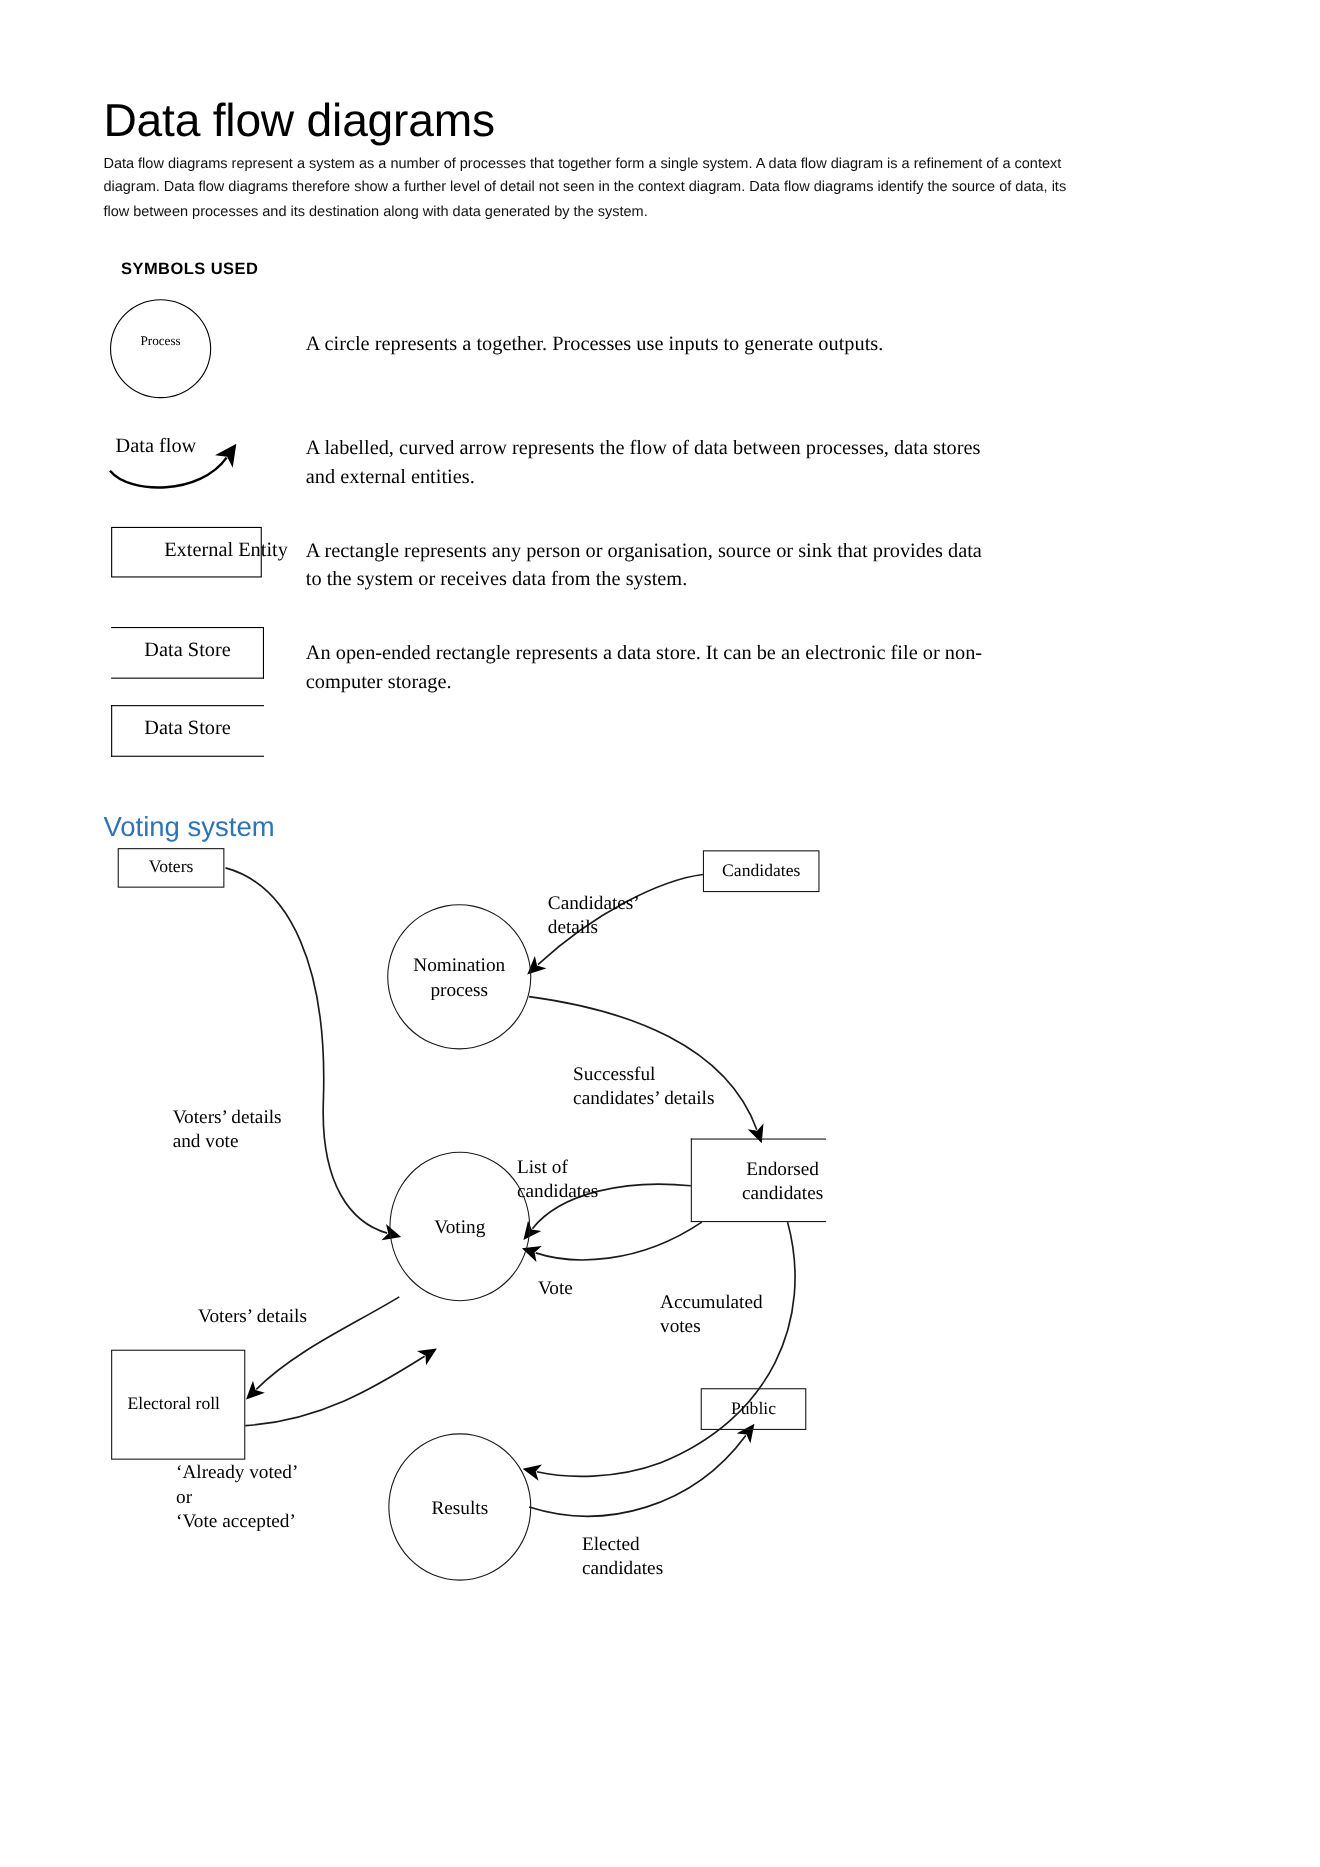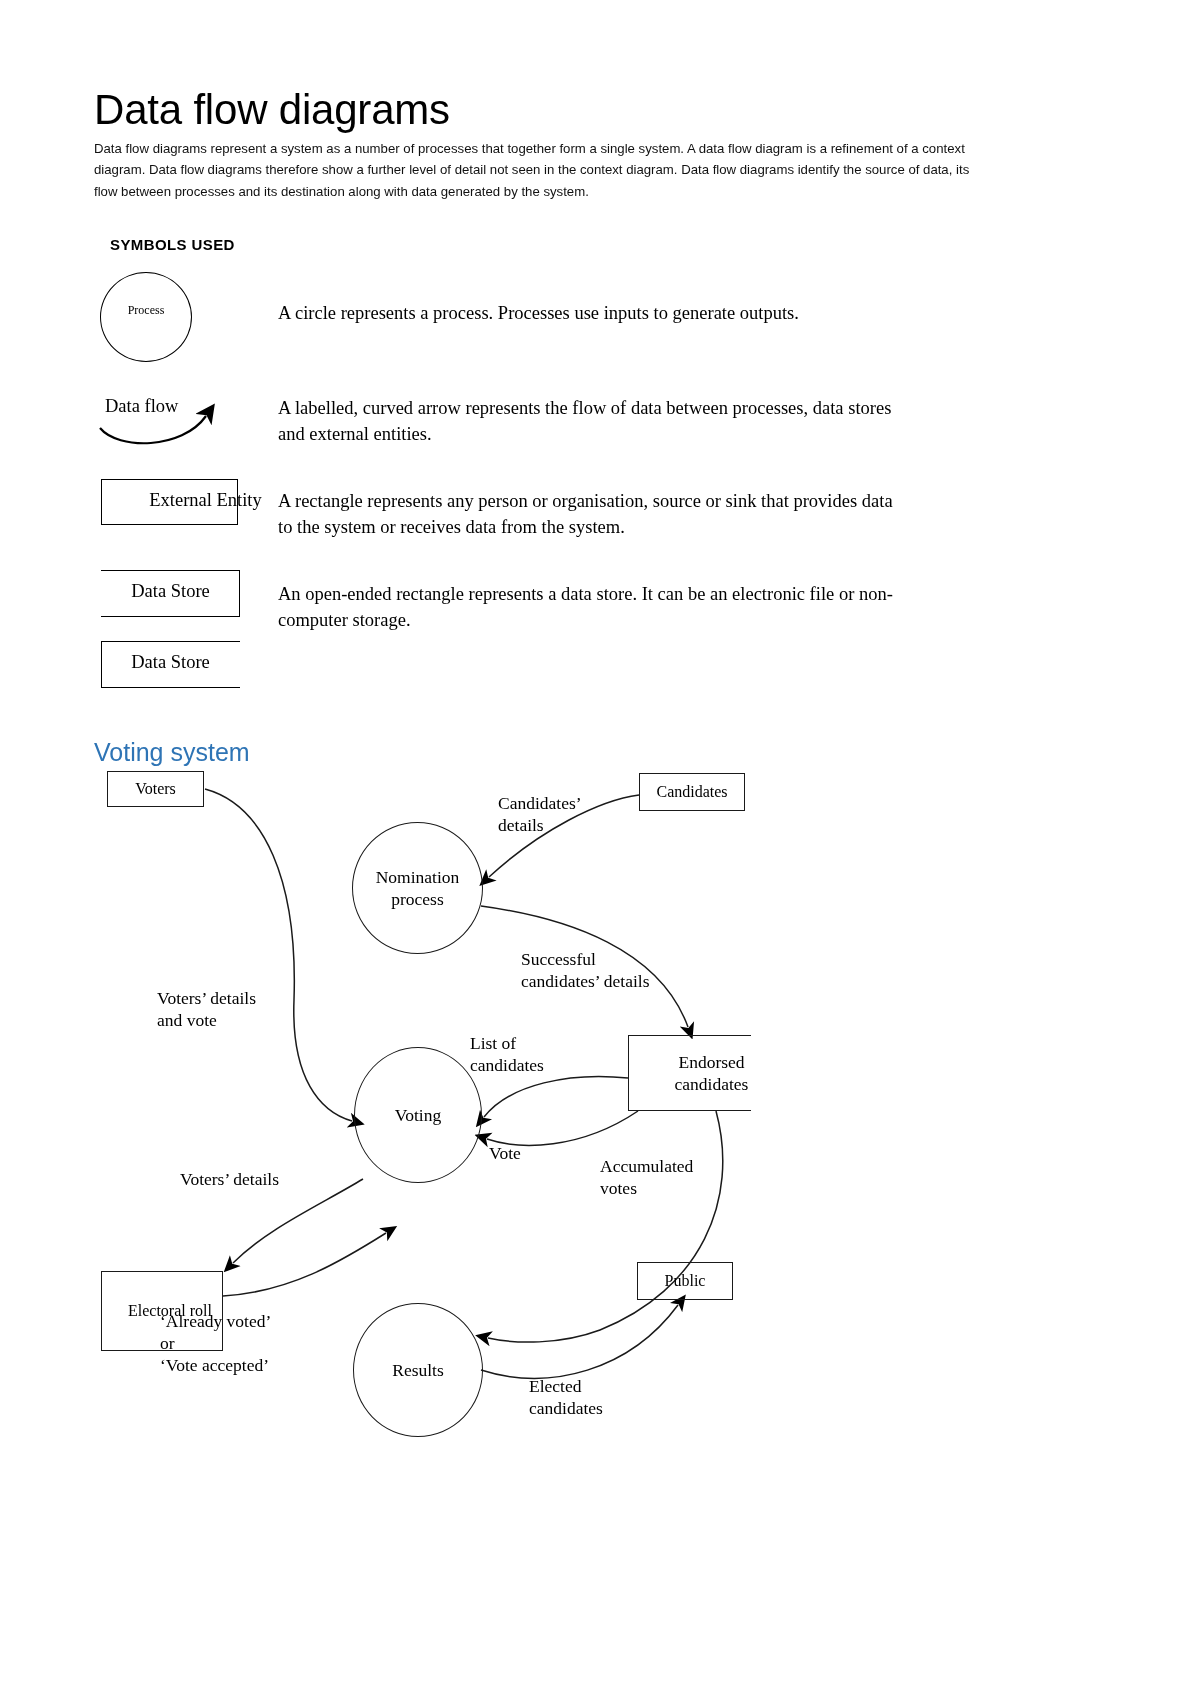--- a/index.html
+++ b/index.html
@@ -243,29 +243,30 @@
     color: #000;
   }
 
   .flow-label {
     position: absolute;
     font-family: "Liberation Serif", serif;
     font-size: 17.5px;
     line-height: 1.26;
     color: #000;
     white-space: pre-line;
+    margin-top: 17px;
   }
 
   #node-voters            { left: 107px; top: 771px;  width: 97px;  height: 36px; }
   #node-candidates        { left: 639px; top: 773px;  width: 106px; height: 38px; }
   #node-nomination        { left: 352px; top: 822px;  width: 131px; height: 132px; }
   #node-endorsed          { left: 628px; top: 1035px; width: 123px; height: 76px; }
   #node-voting            { left: 354px; top: 1047px; width: 128px; height: 136px; }
-  #node-electoral         { left: 101px; top: 1227px; width: 122px; height: 80px;
-                            justify-content: flex-start; text-align: left; padding-left: 26px; margin-top: 44px; }
+  #node-electoral         { left: 101px; top: 1227px; width: 122px; height: 100px;
+                            justify-content: flex-start; text-align: left; padding-left: 14px; }
   #node-public            { left: 637px; top: 1262px; width: 96px;  height: 38px; }
   #node-results           { left: 353px; top: 1303px; width: 130px; height: 134px; }
 
   #lbl-candidates-details { left: 498px; top: 792px; }
   #lbl-successful         { left: 521px; top: 948px; }
   #lbl-voters-details-vote{ left: 157px; top: 987px; }
   #lbl-list-of-candidates { left: 470px; top: 1032px; }
   #lbl-vote               { left: 489px; top: 1142px; }
   #lbl-accumulated        { left: 600px; top: 1155px; }
   #lbl-voters-details     { left: 180px; top: 1168px; }
@@ -277,21 +278,21 @@
 
 <div class="page">
 
   <div id="doc-title">Data flow diagrams</div>
   <div id="doc-intro">Data flow diagrams represent a system as a number of processes that together form a single system. A data flow diagram is a refinement of a context diagram. Data flow diagrams therefore show a further level of detail not seen in the context diagram. Data flow diagrams identify the source of data, its flow between processes and its destination along with data generated by the system.</div>
 
   <div id="symbols-heading">SYMBOLS USED</div>
 
   <div id="sym-process-shape"></div>
   <div id="sym-process-label">Process</div>
-  <div class="sym-desc" id="desc-process">A circle represents a process. Processes use inputs to generate outputs.</div>
+  <div class="sym-desc" id="desc-process">A circle represents a together. Processes use inputs to generate outputs.</div>
 
   <div id="sym-dataflow-label">Data flow</div>
   <svg id="sym-dataflow-arrow" viewBox="0 0 130 52">
     <defs>
       <marker id="sym-arrowhead" markerWidth="9" markerHeight="9" refX="2" refY="4.5" orient="auto">
         <path d="M0,0 L9,4.5 L0,9 L2.4,4.5 Z" fill="#000"></path>
       </marker>
     </defs>
     <path d="M4,30 C22,52 86,52 110,18" fill="none" stroke="#000" stroke-width="2.2" marker-end="url(#sym-arrowhead)"></path>
   </svg>

